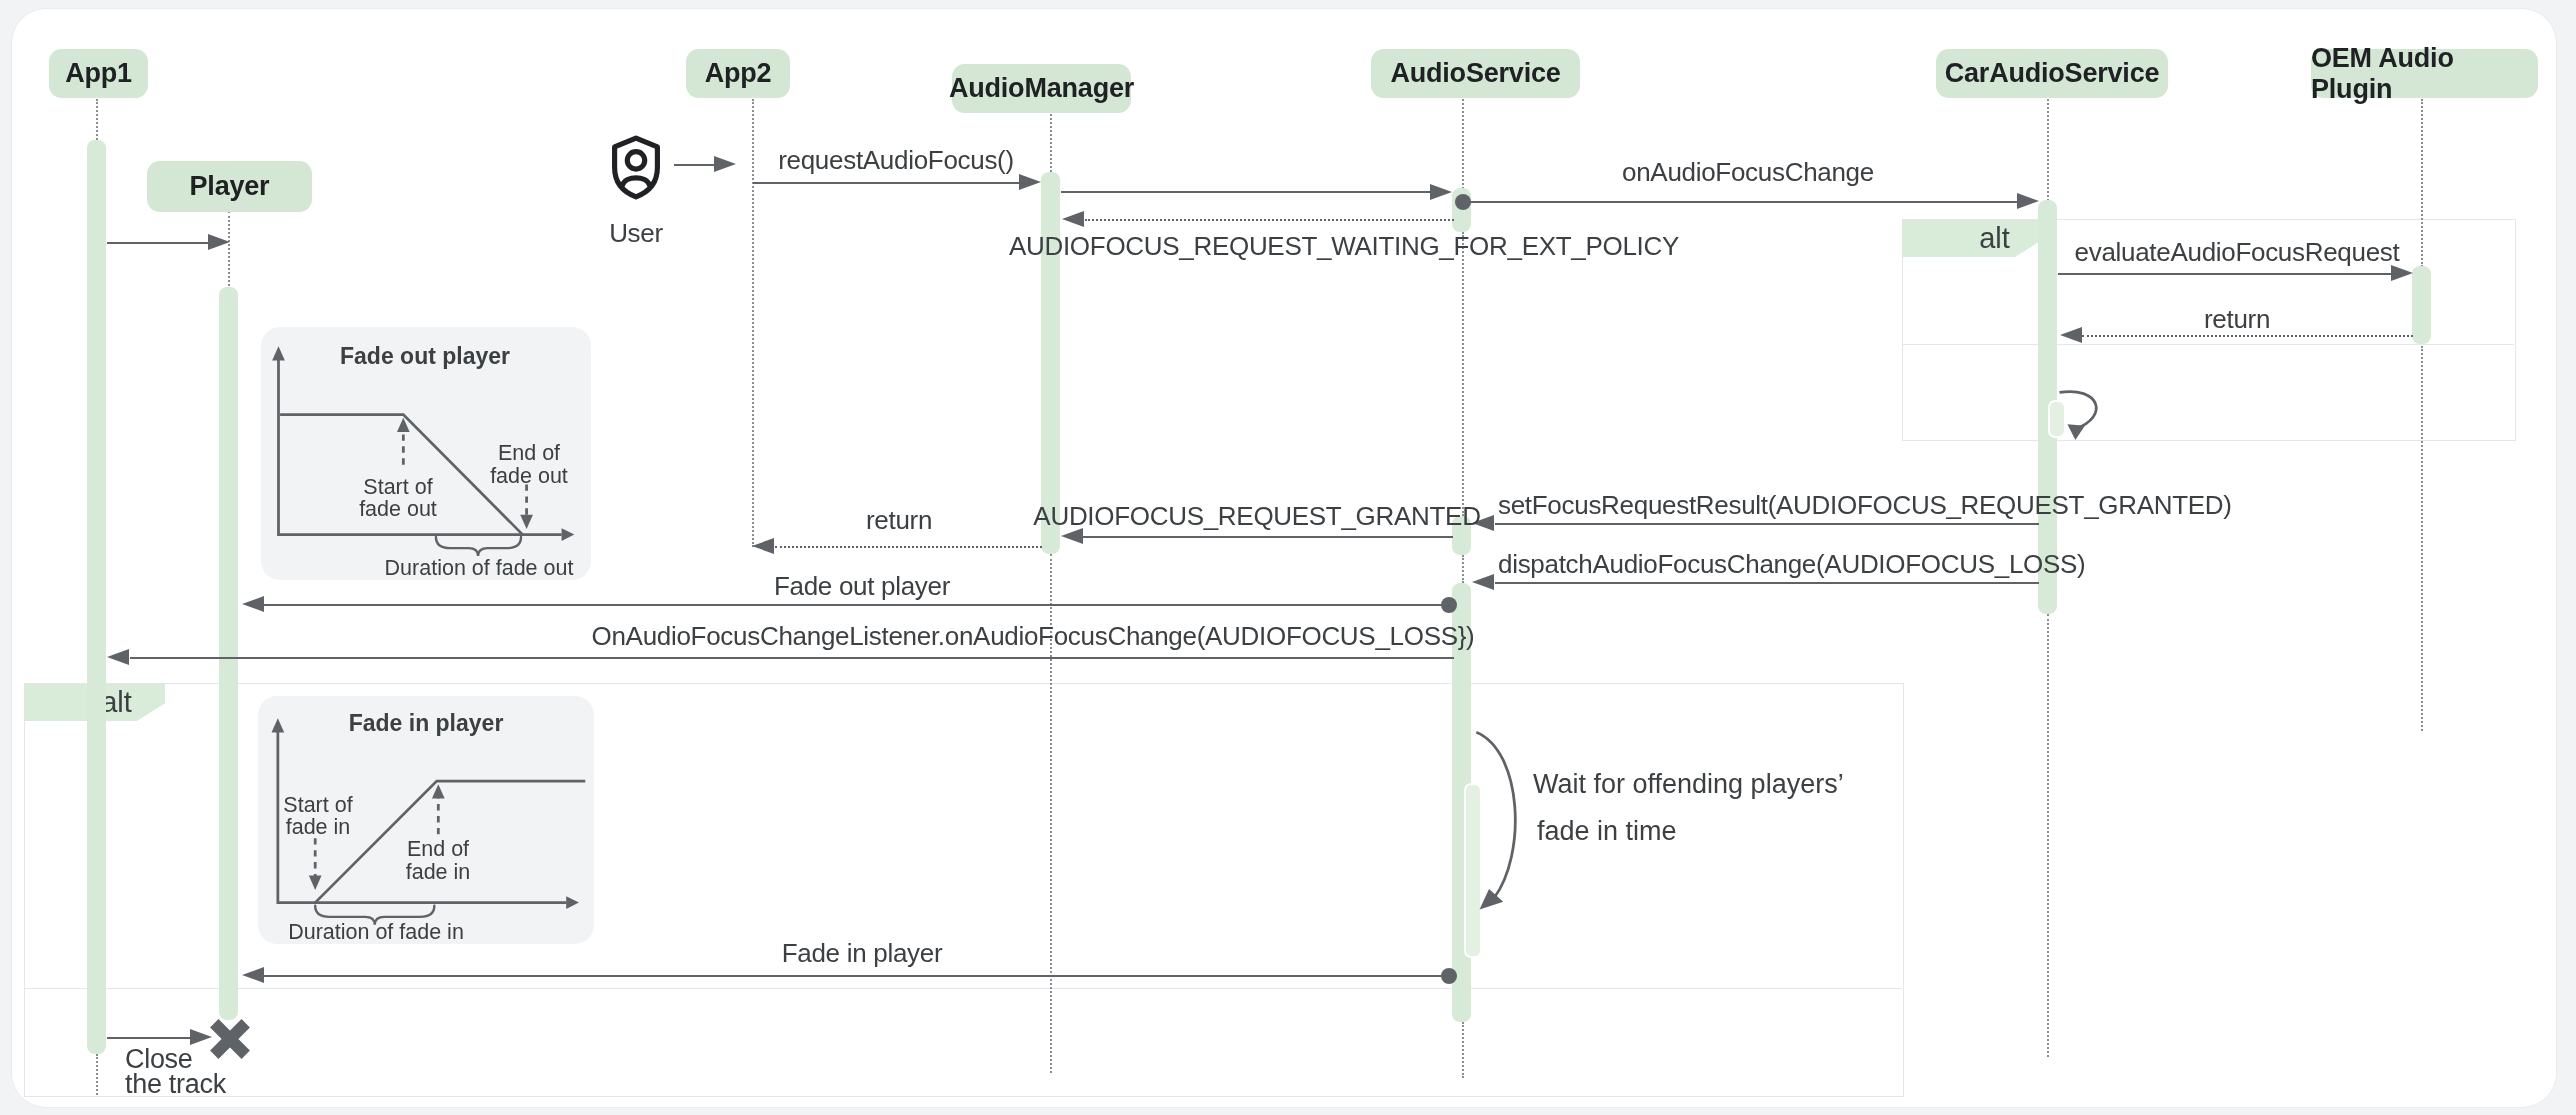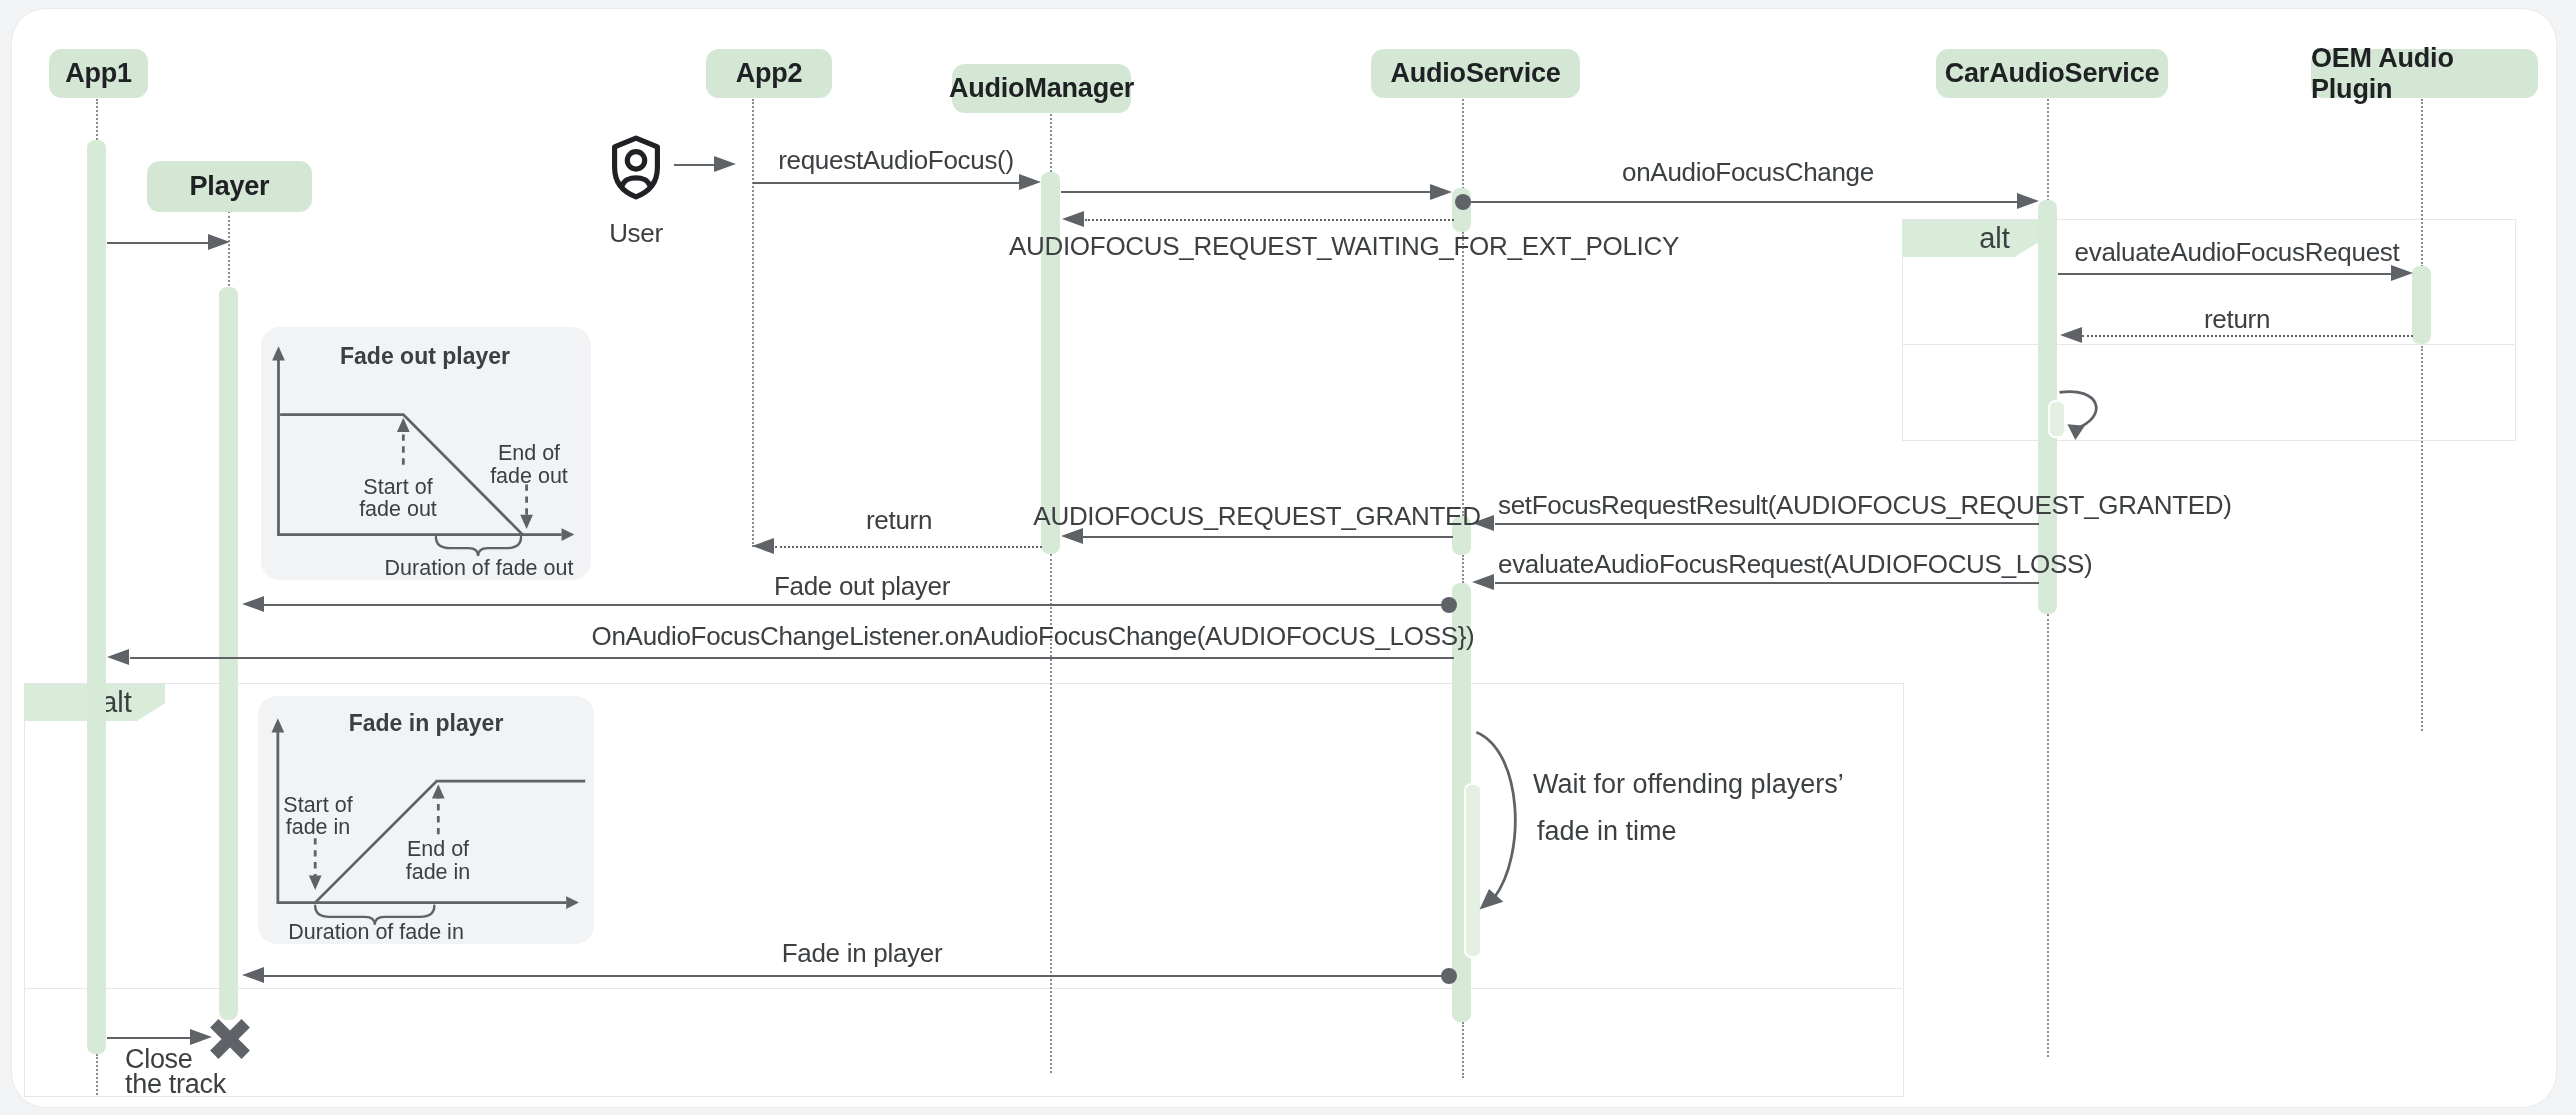--- a/index.html
+++ b/index.html
@@ -63,21 +63,21 @@
   <div class="life" style="left:1462px;top:555px;height:28px;"></div>
   <div class="life" style="left:1462px;top:1022px;height:56px;"></div>
   <div class="life" style="left:2047px;top:99px;height:102px;"></div>
   <div class="life" style="left:2047px;top:614px;height:443px;"></div>
   <div class="life" style="left:2421px;top:99px;height:168px;"></div>
   <div class="life" style="left:2421px;top:346px;height:385px;"></div>
 
   <div class="head" style="left:49px;top:49px;width:99px;">
       <span>App1</span>
     </div>
-  <div class="head" style="left:706px;top:49px;width:126px;">
+  <div class="head" style="left:686px;top:49px;width:104px;">
       <span>App2</span>
     </div>
   <div class="head" style="left:952px;top:64px;width:179px;">
       <span>AudioManager</span>
     </div>
   <div class="head" style="left:1371px;top:49px;width:209px;">
       <span>AudioService</span>
     </div>
   <div class="head" style="left:1936px;top:49px;width:232px;">
       <span>CarAudioService</span>
@@ -146,21 +146,21 @@
   <div class="ah-l" style="left:1472px;top:515px;"></div>
 
   <div class="msg" style="left:1257px;top:501px;">AUDIOFOCUS_REQUEST_GRANTED</div>
   <div class="ln" style="left:1083px;top:536px;width:370px;"></div>
   <div class="ah-l" style="left:1061px;top:528px;"></div>
 
   <div class="msg" style="left:899px;top:505px;">return</div>
   <div class="dl" style="left:775px;top:546px;width:267px;"></div>
   <div class="ah-l" style="left:752px;top:538px;"></div>
 
-  <div class="msg-l" style="left:1498px;top:549px;">evaluateAudioFocusRequest(AUDIOFOCUS_LOSS)</div>
+  <div class="msg-l" style="left:1498px;top:549px;">dispatchAudioFocusChange(AUDIOFOCUS_LOSS)</div>
   <div class="ln" style="left:1495px;top:582px;width:544px;"></div>
   <div class="ah-l" style="left:1472px;top:574px;"></div>
 
   <div class="msg" style="left:862px;top:571px;">Fade out player</div>
   <div class="dot" style="left:1441px;top:597px;"></div>
   <div class="ln" style="left:264px;top:604px;width:1185px;"></div>
   <div class="ah-l" style="left:242px;top:596px;"></div>
 
   <div class="msg" style="left:1033px;top:621px;">OnAudioFocusChangeListener.onAudioFocusChange(AUDIOFOCUS_LOSS})</div>
   <div class="ln" style="left:130px;top:657px;width:1324px;"></div>

